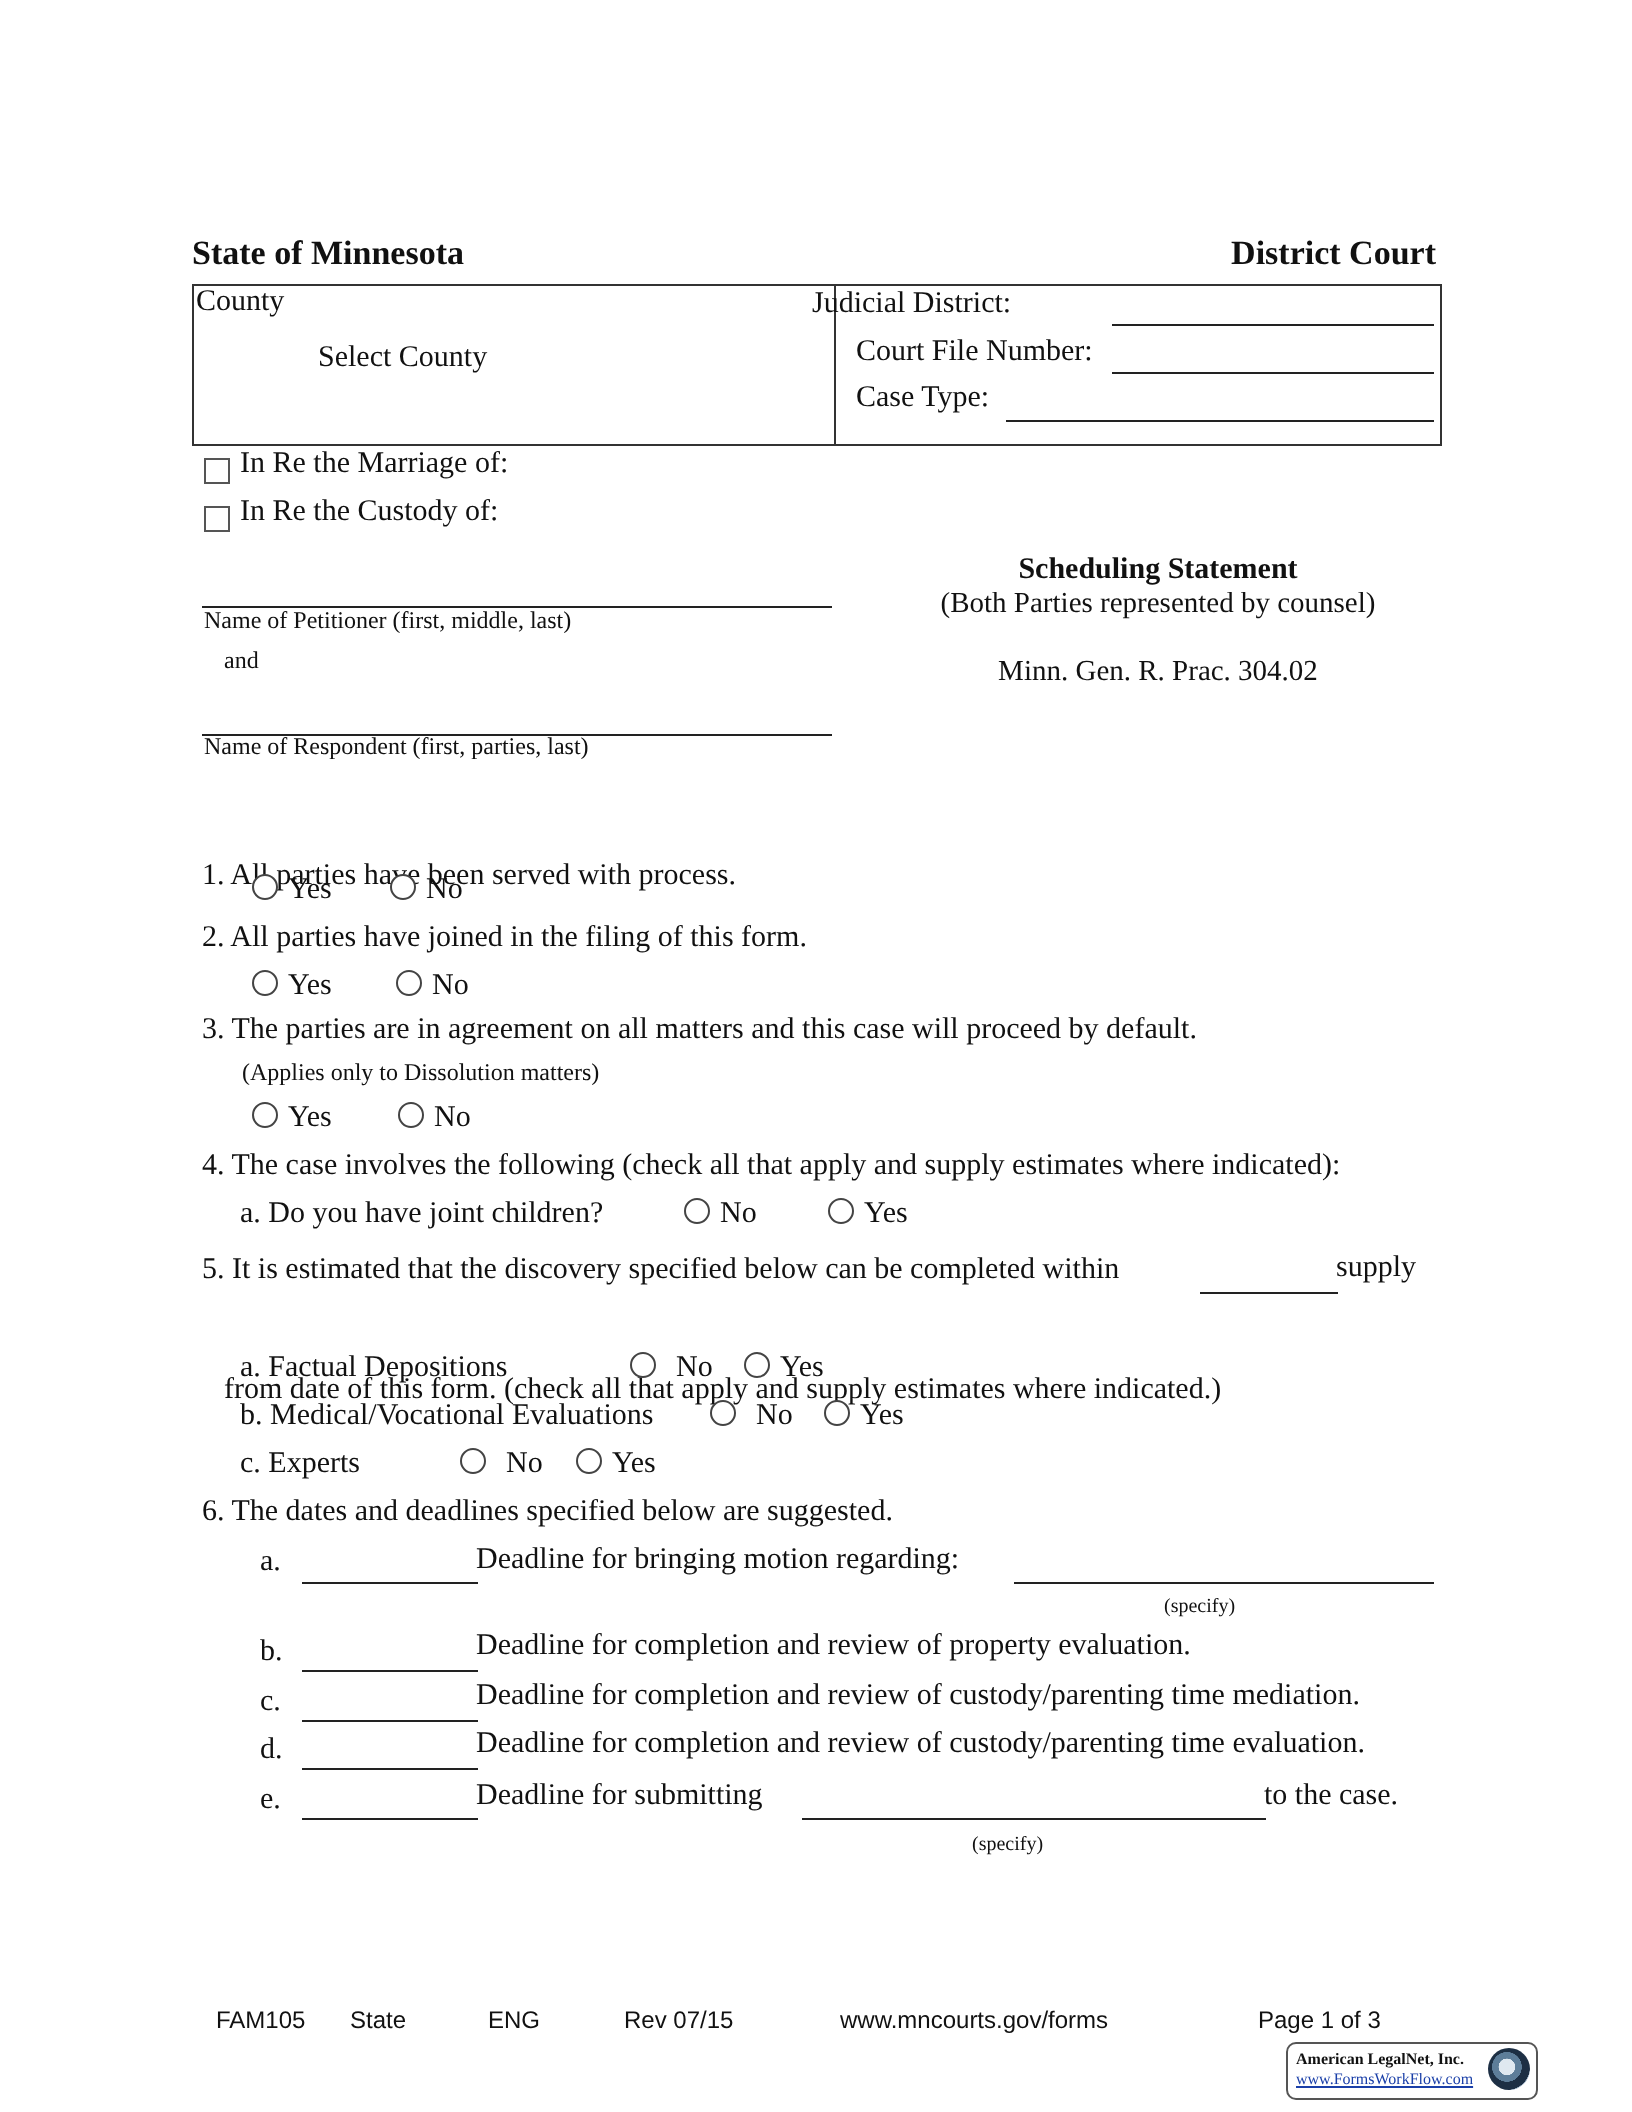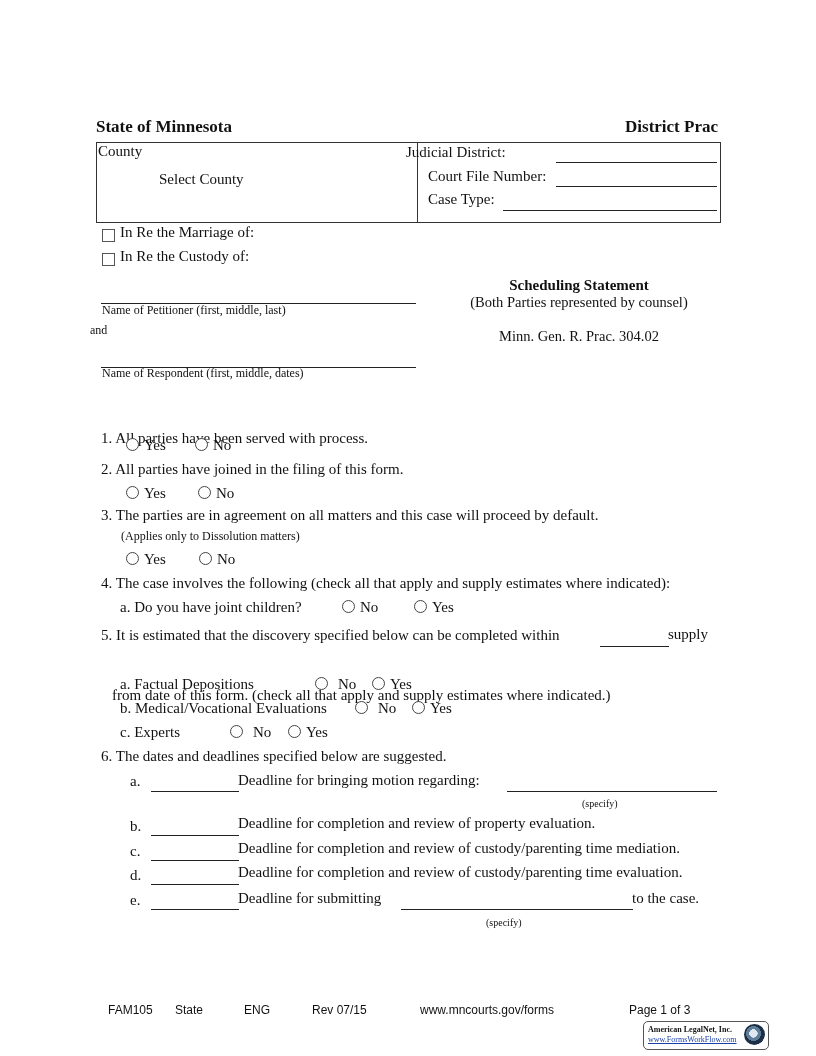--- a/index.html
+++ b/index.html
@@ -21,43 +21,43 @@
            border-radius:5px; background:#fff; }
   .badge .n { position:absolute; left:4px; top:3px; font-size:8px; font-weight:bold; font-family:"Liberation Serif", serif; }
   .badge .u { position:absolute; left:4px; top:13px; font-size:8px; color:#1a3fa8; text-decoration:underline; font-family:"Liberation Serif", serif; }
   .badge .logo { position:absolute; right:3px; top:2px; width:21px; height:21px; border-radius:50%;
                  background:radial-gradient(circle at 45% 45%, #dfe8f0 0 25%, #5d7d99 26% 45%, #1d2f44 46% 70%, #8aa0b5 71%); }
 </style>
 </head>
 <body>
 
 <div class="abs hdr" style="left:96px;top:117px;">State of Minnesota</div>
-<div class="abs hdr" style="right:98px;top:117px;">District Prac</div>
+<div class="abs hdr" style="right:98px;top:117px;">District Court</div>
 
 <div class="box" style="left:96px;top:142px;width:623px;height:79px;"></div>
 <div style="position:absolute;left:417px;top:142px;width:1px;height:80px;background:#333;"></div>
 <div class="abs t15" style="left:98px;top:143px;">County</div>
 <div class="abs t15" style="left:159px;top:171px;cursor:pointer;">Select County</div>
 <div class="abs t15" style="left:406px;top:144px;">Judicial District:</div>
 <div class="line" style="left:556px;top:162px;width:161px;"></div>
 <div class="abs t15" style="left:428px;top:168px;">Court File Number:</div>
 <div class="line" style="left:556px;top:186px;width:161px;"></div>
 <div class="abs t15" style="left:428px;top:191px;">Case Type:</div>
 <div class="line" style="left:503px;top:210px;width:214px;"></div>
 
 <div class="chk" style="left:102px;top:229px;"></div>
 <div class="abs t15" style="left:120px;top:224px;">In Re the Marriage of:</div>
 <div class="chk" style="left:102px;top:253px;"></div>
 <div class="abs t15" style="left:120px;top:248px;">In Re the Custody of:</div>
 
 <div class="line" style="left:101px;top:303px;width:315px;"></div>
 <div class="abs t12" style="left:102px;top:303px;">Name of Petitioner (first, middle, last)</div>
-<div class="abs t12" style="left:90px;top:323px;">and</div>
+<div class="abs t12" style="left:112px;top:323px;">and</div>
 <div class="line" style="left:101px;top:367px;width:315px;"></div>
-<div class="abs t12" style="left:102px;top:366px;">Name of Respondent (first, middle, dates)</div>
+<div class="abs t12" style="left:102px;top:366px;">Name of Respondent (first, parties, last)</div>
 
 <div class="abs" style="left:440px;width:278px;top:277px;text-align:center;font-size:15px;font-weight:bold;">Scheduling Statement</div>
 <div class="abs" style="left:440px;width:278px;top:294px;text-align:center;font-size:14.5px;">(Both Parties represented by counsel)</div>
 <div class="abs" style="left:440px;width:278px;top:312px;text-align:center;font-size:14.5px;margin-top:16px;">Minn. Gen. R. Prac. 304.02</div>
 
 <div class="abs t15" style="left:101px;top:430px;">1. All parties have been served with process.</div>
 <div class="ropt" style="left:126px;top:437px;"><span class="radio"></span><span>Yes</span></div>
 <div class="ropt" style="left:195px;top:437px;"><span class="radio"></span><span>No</span></div>
 
 <div class="abs t15" style="left:101px;top:461px;">2. All parties have joined in the filing of this form.</div>

